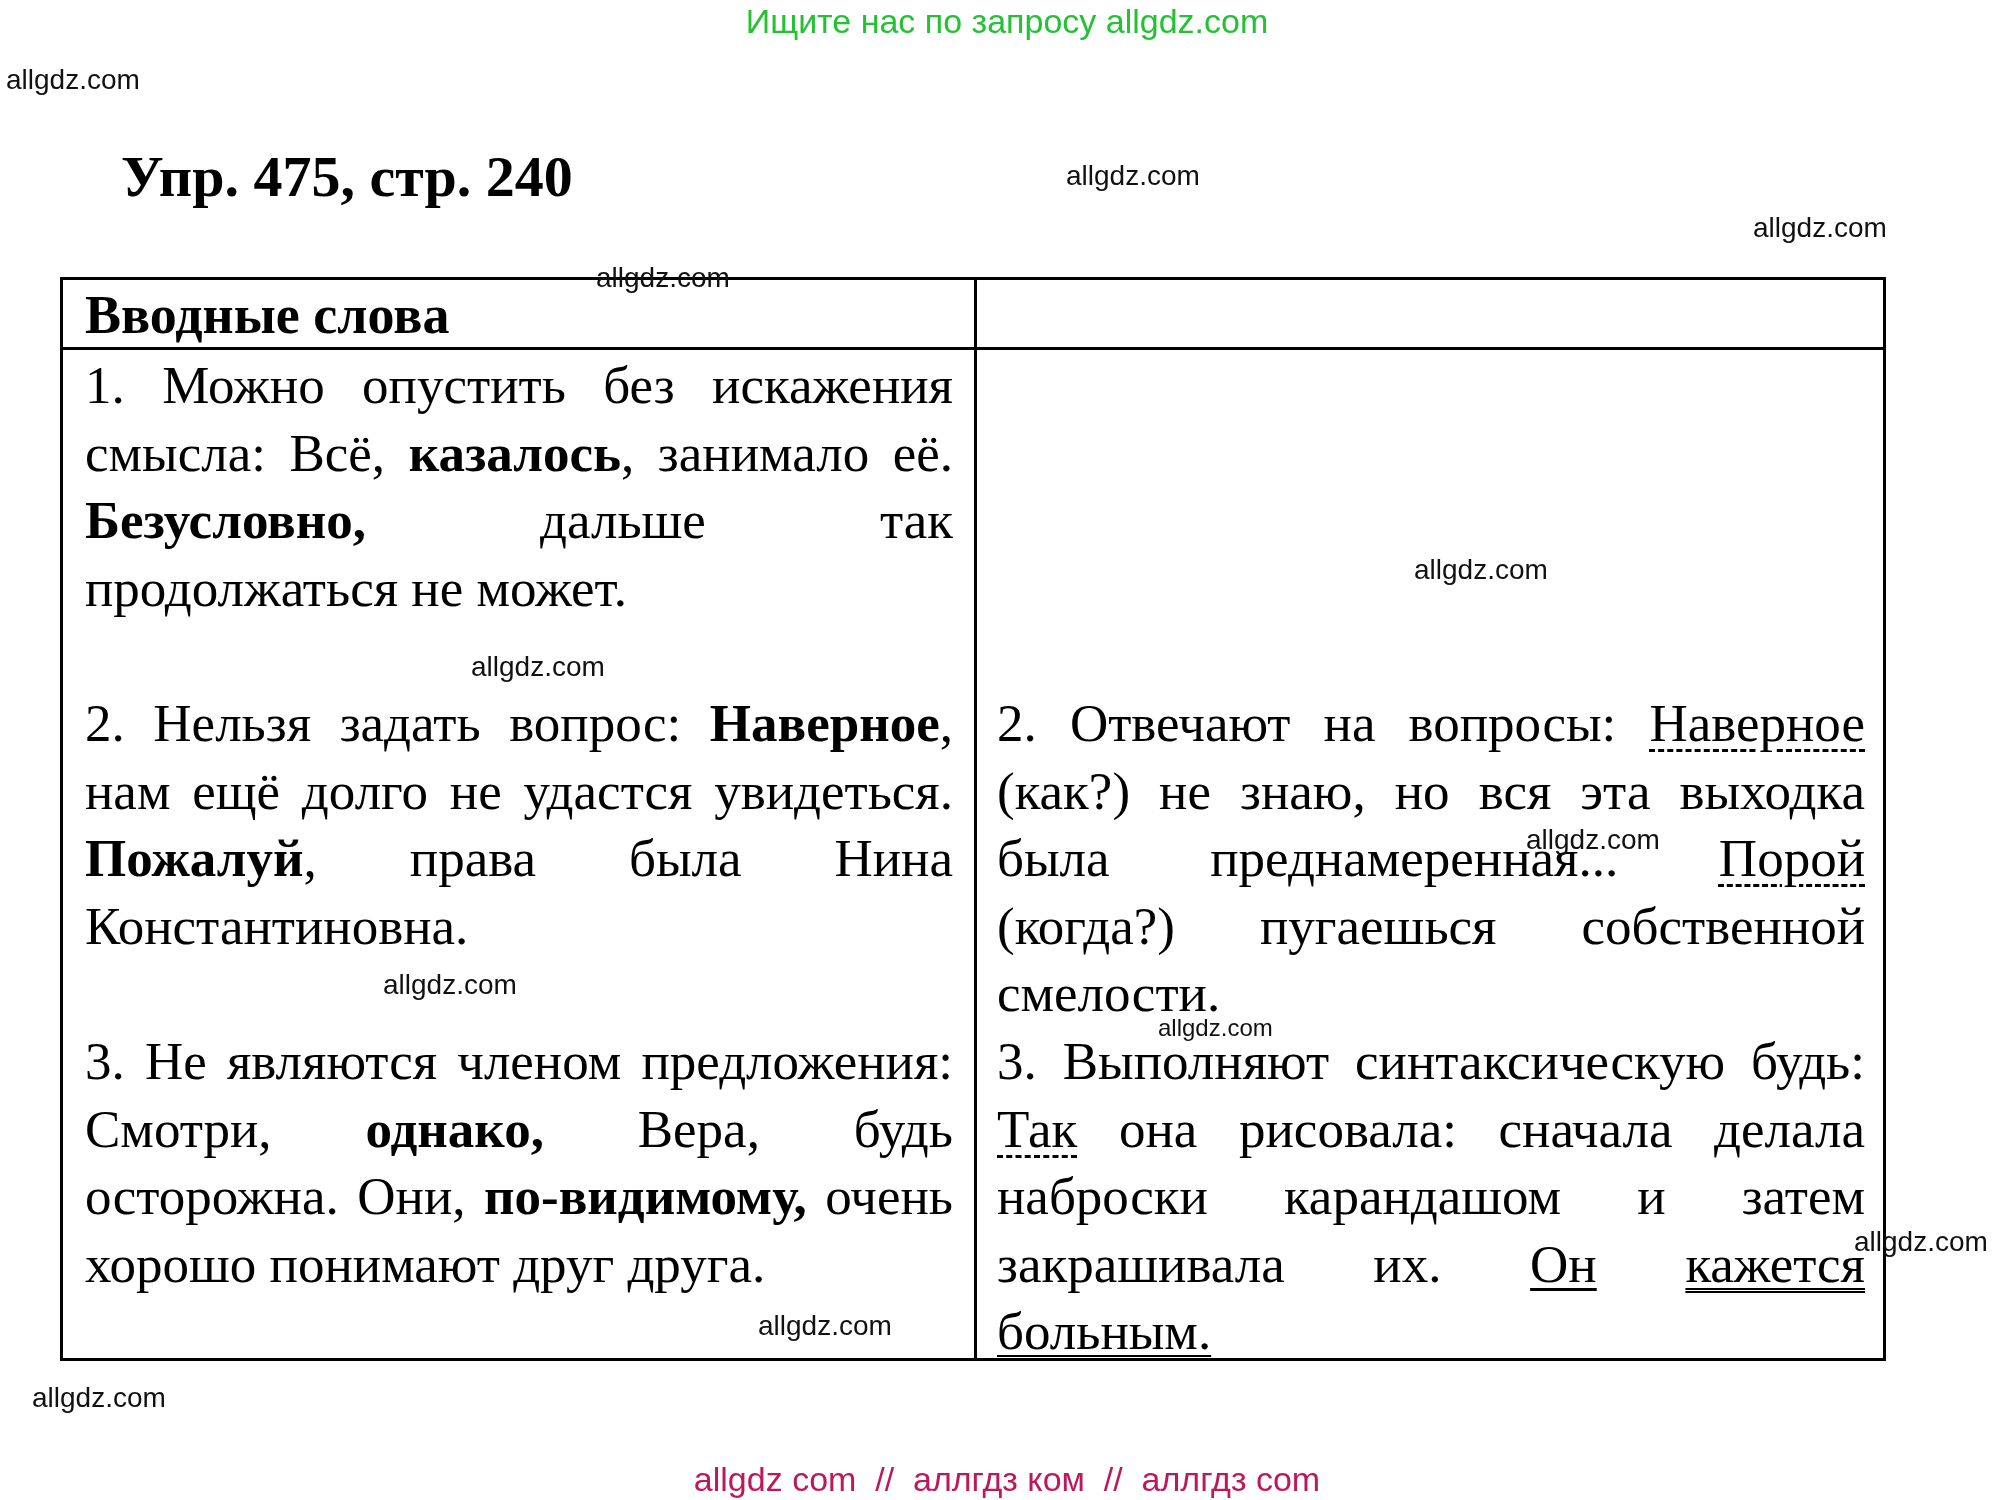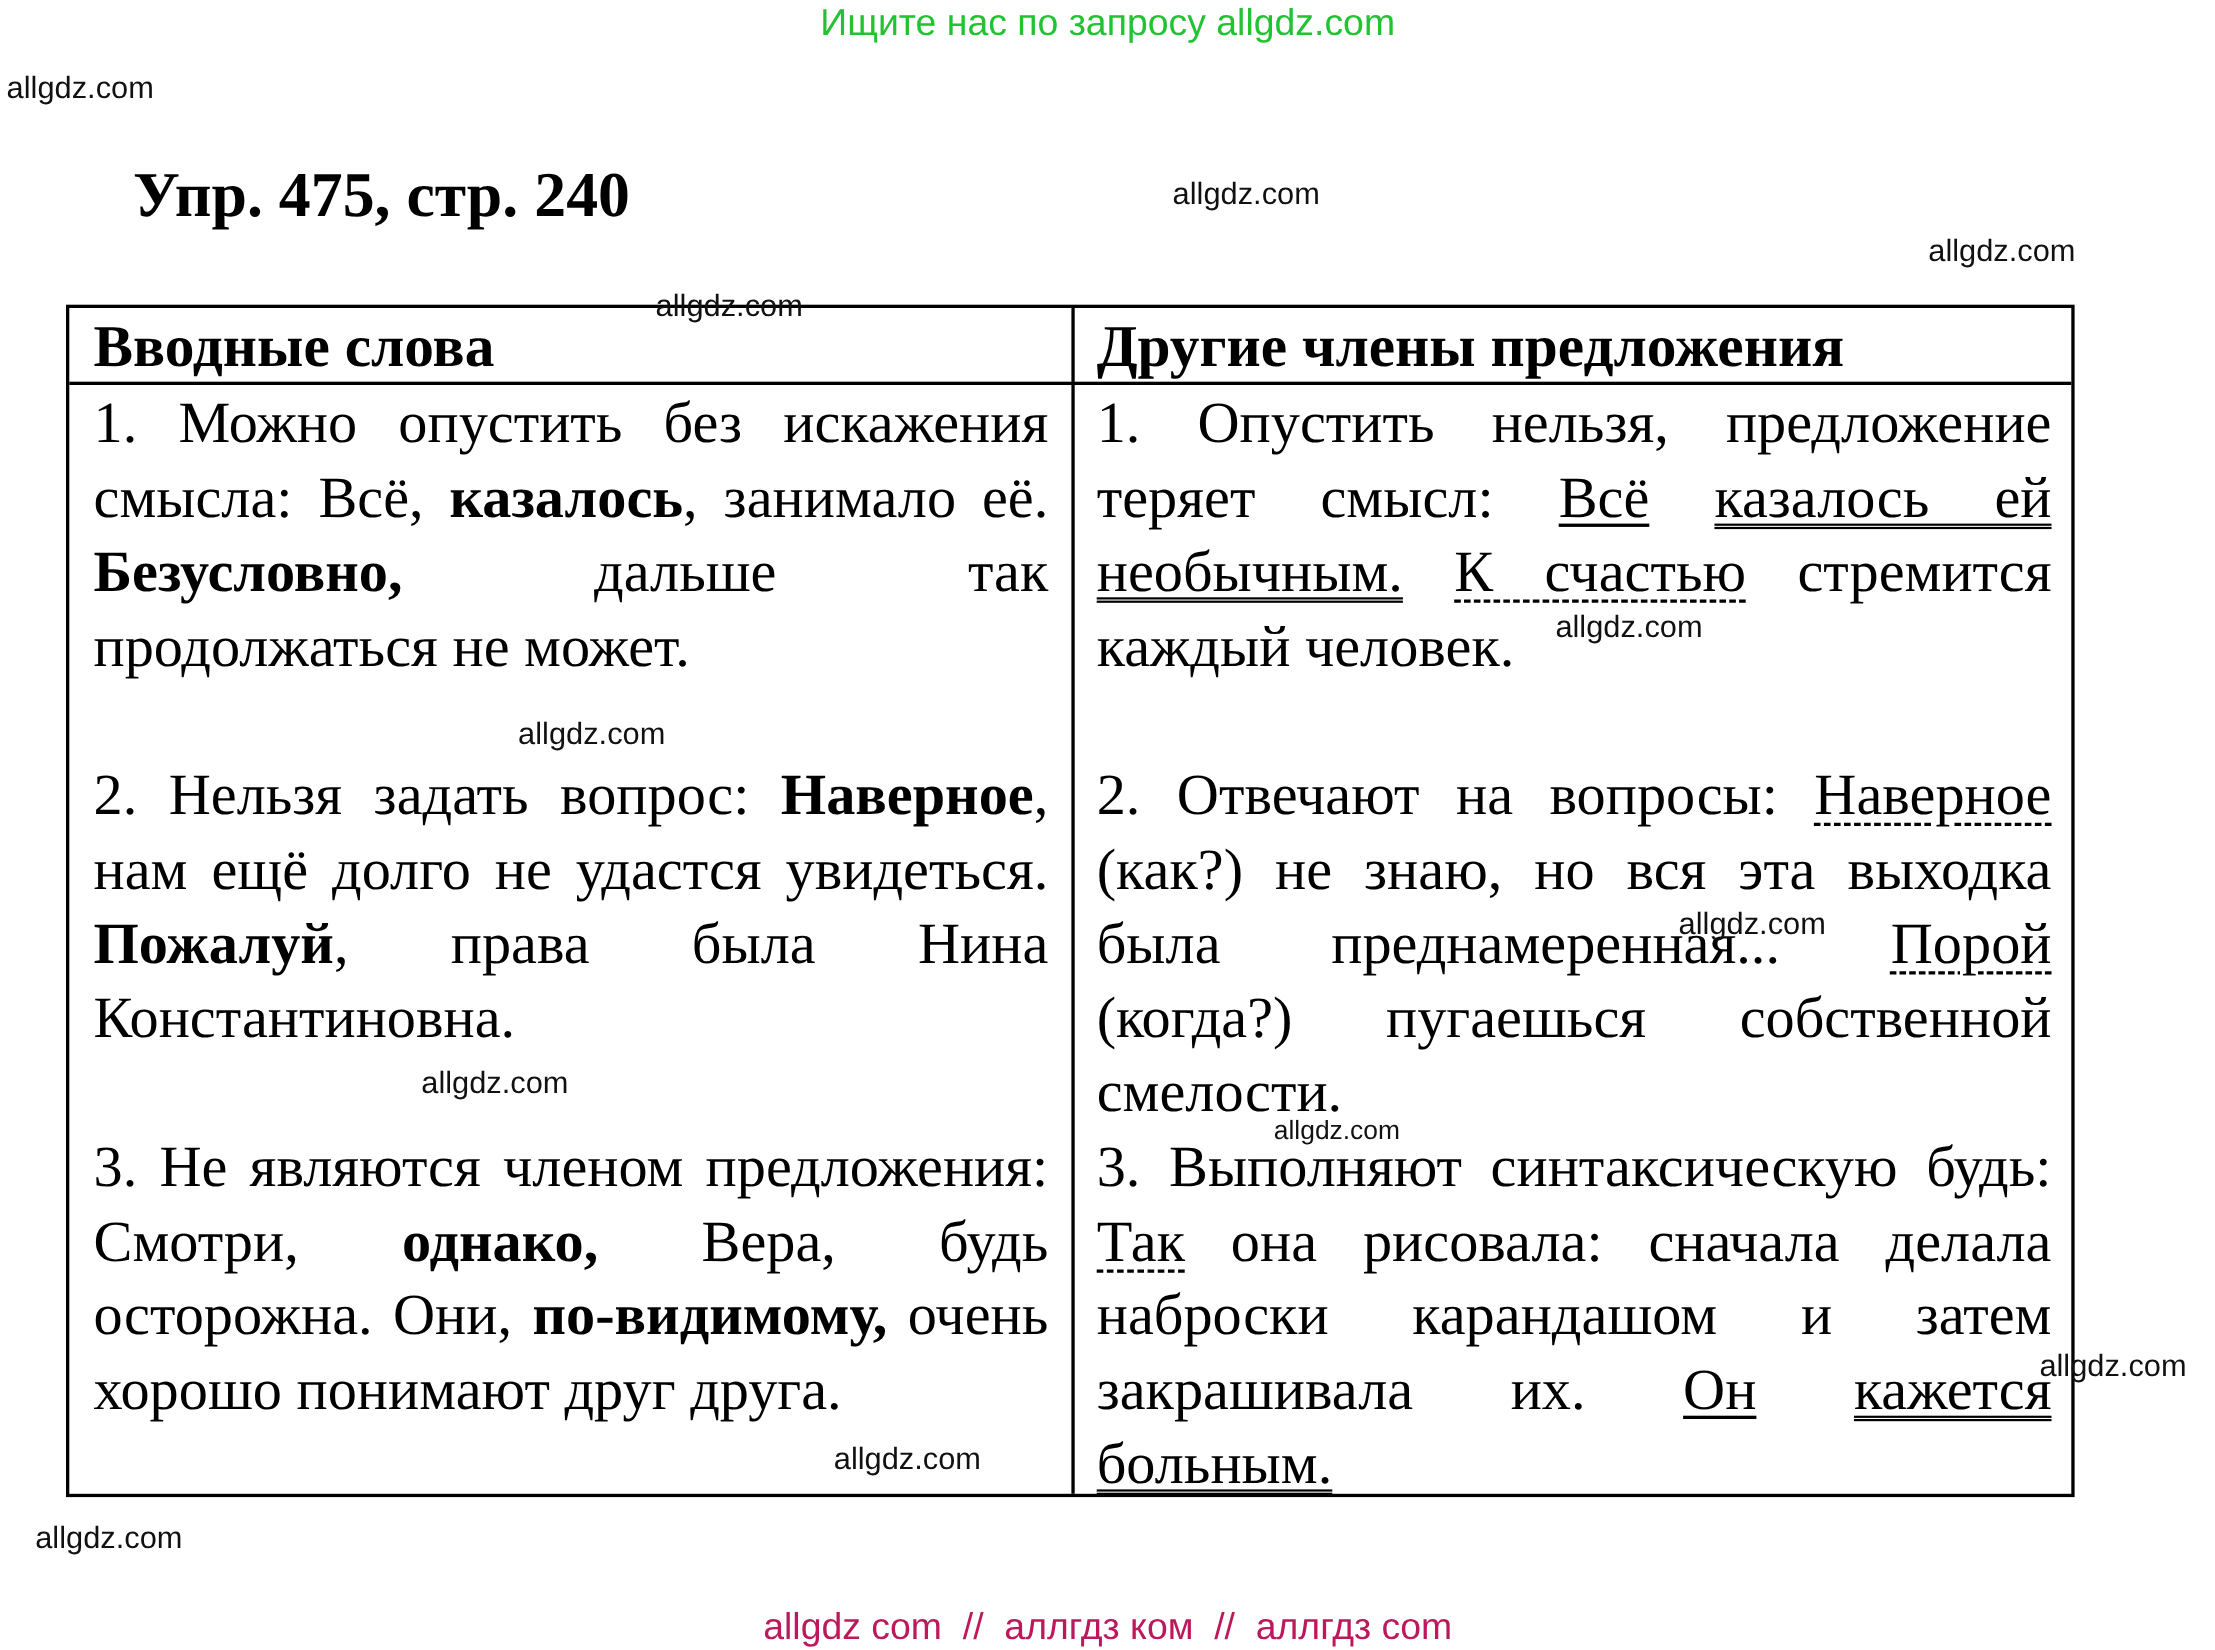--- a/index.html
+++ b/index.html
@@ -29,27 +29,25 @@
 <div class="wm" style="left:6px;top:66px">allgdz.com</div>
 <div class="wm" style="left:1066px;top:162px">allgdz.com</div>
 <div class="wm" style="left:1753px;top:214px">allgdz.com</div>
 
 <div class="title">Упр. 475, стр. 240</div>
 
 <div class="table">
   <div class="divider-v"></div>
   <div class="divider-h"></div>
   <div class="th" style="left:22px">Вводные слова</div>
-  <div class="th" style="left:934px">Другие члены предложения</div>
 
   <div class="cell lcol" style="top:72px" id="l0"><span>1. </span><span>Можно опустить без искажения смысла: Всё, </span><b>казалось</b><span>, занимало её. </span><b>Безусловно,</b><span> дальше так продолжаться не может.</span></div>
   <div class="cell lcol" style="top:410px" id="l1"><span>2. </span><span>Нельзя задать вопрос: </span><b>Наверное</b><span>, нам ещё долго не удастся увидеться. </span><b>Пожалуй</b><span>, права была Нина Константиновна.</span></div>
   <div class="cell lcol" style="top:748px" id="l2"><span>3. </span><span>Не являются членом предложения: Смотри, </span><b>однако,</b><span> Вера, будь осторожна. Они, </span><b>по-видимому,</b><span> очень хорошо понимают друг друга.</span></div>
 
-  <div class="cell rcol" style="top:72px" id="r0"><span>1. </span><span>Опустить нельзя, предложение теряет смысл: </span><span class="u-subj">Всё</span><span> </span><span class="u-pred">казалось ей необычным.</span><span> </span><span class="u-adv">К счастью</span><span> стремится каждый человек.</span></div>
   <div class="cell rcol" style="top:410px" id="r1"><span>2. </span><span>Отвечают на вопросы: </span><span class="u-adv">Наверное</span><span> (как?) не знаю, но вся эта выходка была преднамеренная... </span><span class="u-adv">Порой</span><span> (когда?) пугаешься собственной смелости.</span></div>
   <div class="cell rcol" style="top:748px" id="r2"><span>3. </span><span>Выполняют синтаксическую будь: </span><span class="u-adv">Так</span><span> она рисовала: сначала делала наброски карандашом и затем закрашивала их.  </span><span class="u-subj">Он</span><span> </span><span class="u-pred">кажется больным.</span></div>
 </div>
 
 <div class="wm" style="left:596px;top:264px">allgdz.com</div>
 <div class="wm" style="left:471px;top:653px">allgdz.com</div>
 <div class="wm" style="left:383px;top:971px">allgdz.com</div>
 <div class="wm" style="left:758px;top:1312px">allgdz.com</div>
 <div class="wm" style="left:1414px;top:556px">allgdz.com</div>
 <div class="wm" style="left:1526px;top:826px">allgdz.com</div>

